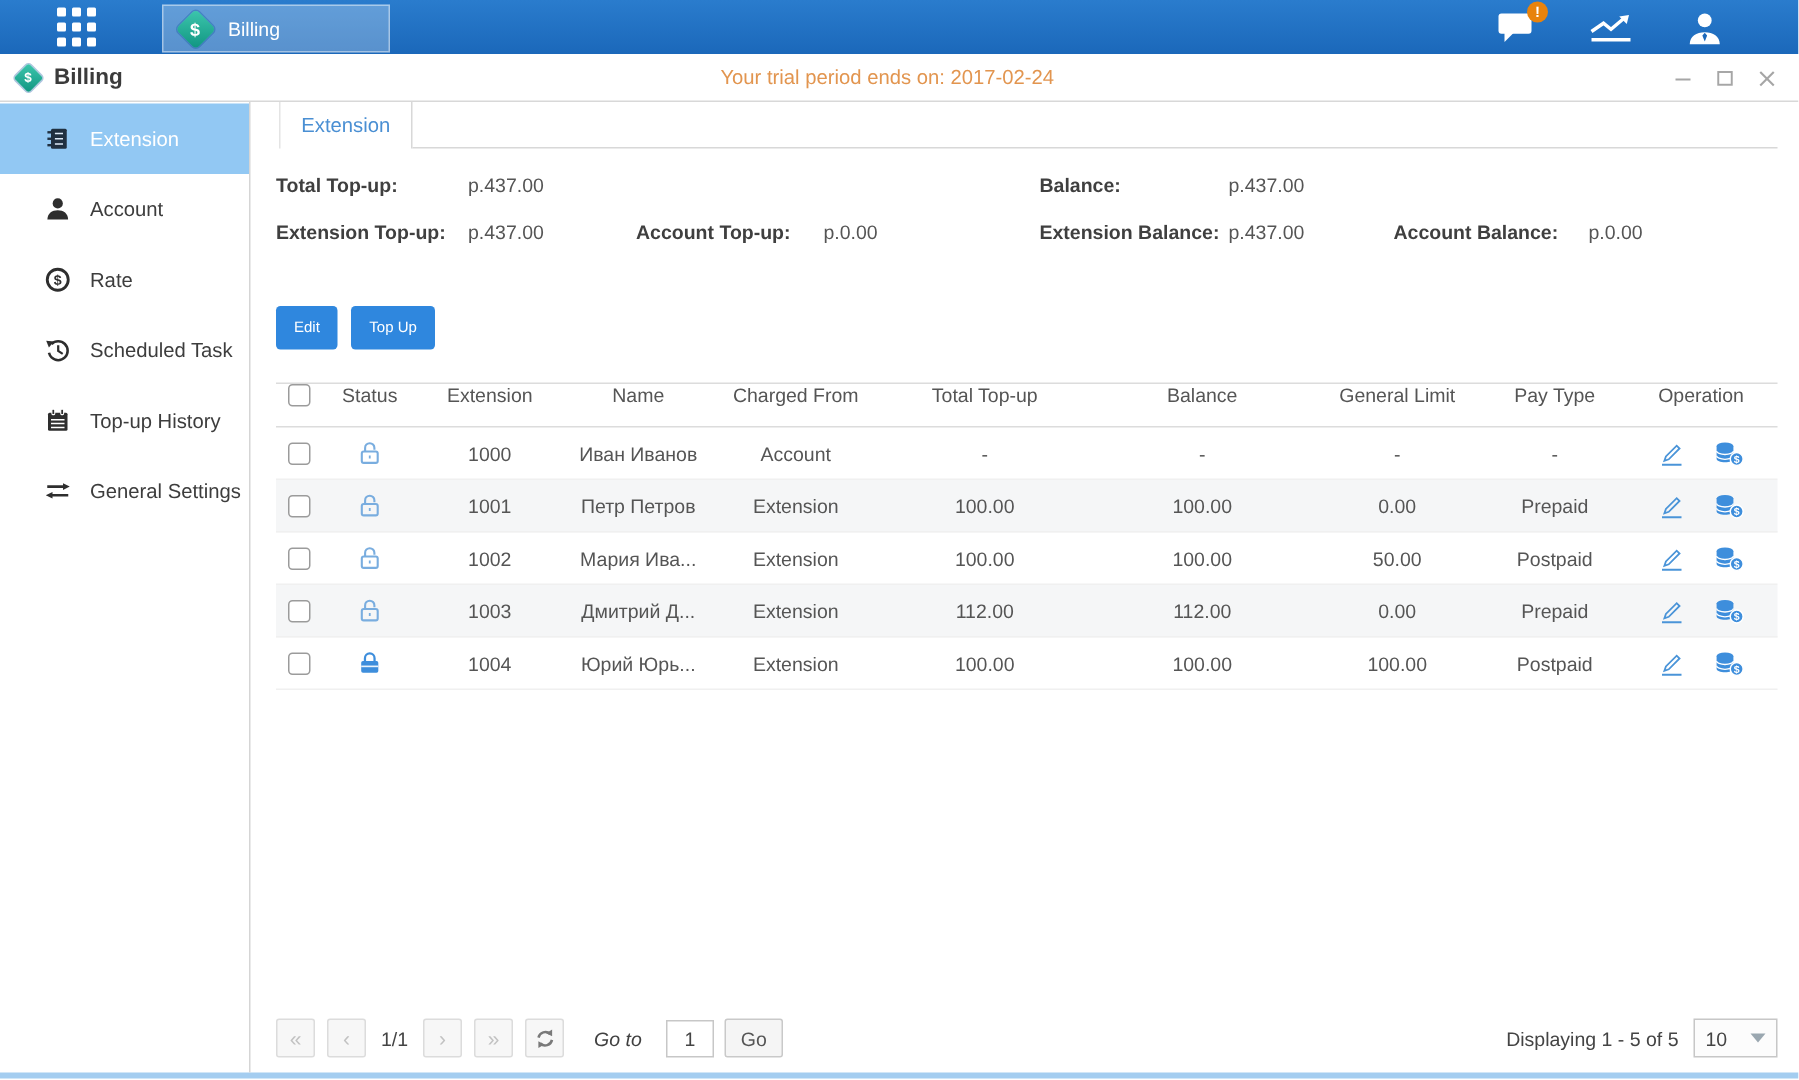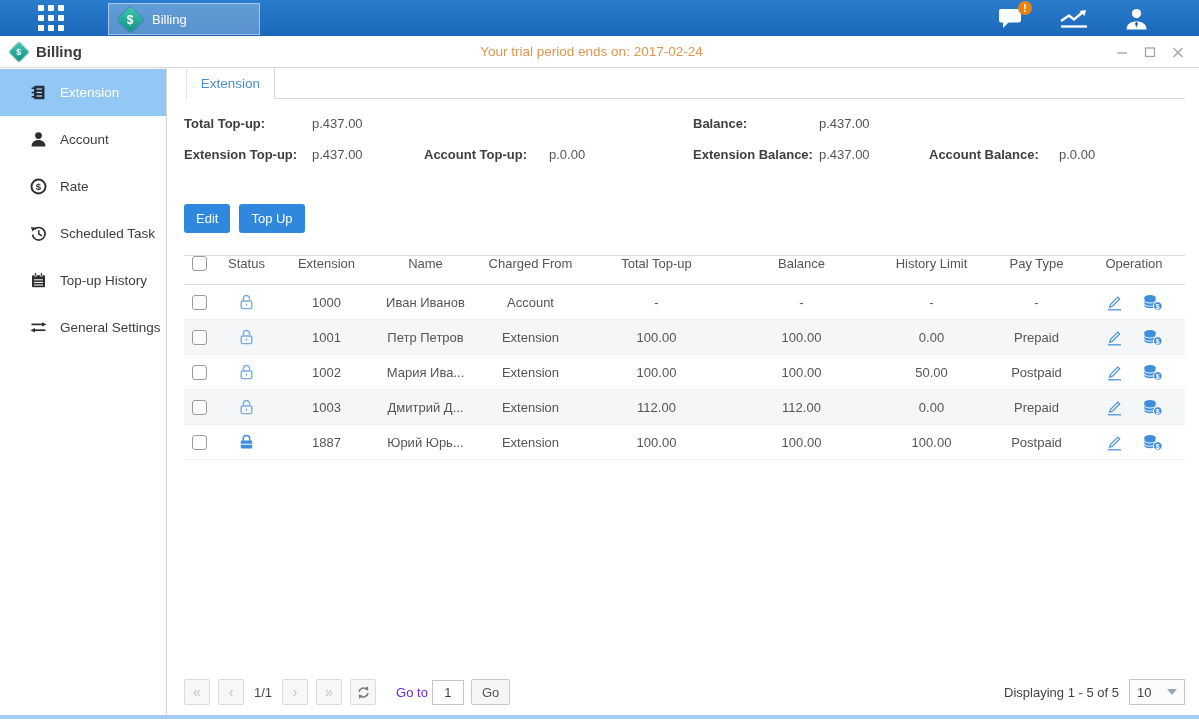--- a/index.html
+++ b/index.html
@@ -63,21 +63,21 @@
   .summary { margin-top:14px; display:flex; font-size:13px; }
   .sum-left { width:509px; }
   .sum-row { display:flex; height:20px; align-items:center; margin-bottom:11px; }
   .sl { font-weight:bold; color:#3f3f3f; }
   .sv { color:#555; }
   .w128{width:128px}.w112{width:112px}.w125{width:125px}
   .w126{width:126px}.w110{width:110px}.w130{width:130px}
 
   .btns { margin-top:29px; display:flex; gap:9px; }
   .btn { background:#2f87de; color:#fff; border:none; height:29px; padding:0 12px;
-    font-size:13px; border-radius:3px; cursor:pointer; font-family:inherit; }
+    font-size:10px; border-radius:3px; cursor:pointer; font-family:inherit; }
 
   .table { margin-top:22px; }
   .thead { display:flex; align-items:flex-start; height:30px; color:#555; font-size:13px;
     border-top:1px solid #dcdcdc; border-bottom:1px solid #dcdcdc; }
   .trow { display:flex; align-items:center; height:35px; color:#555; font-size:13px;
     border-bottom:1px solid #f0f0f0; }
   .trow.alt { background:#f5f6f7; }
   .c0{width:30px}.c1{width:65px}.c2{width:95px}.c3{width:103px}.c4{width:107px}
   .c5{width:145px}.c6{width:145px}.c7{width:115px}.c8{width:95px}.c9{width:100px}
   .cell { text-align:center; display:flex; align-items:center; justify-content:center; }
@@ -86,21 +86,21 @@
   .op-cell { gap:18px; }
   .op-ic { cursor:pointer; display:flex; }
 
   
   .pagination { margin-top:auto; margin-bottom:10px; display:flex; align-items:center;
     font-size:13px; color:#444; }
   .pg-btn { width:26px; height:26px; background:#f7f7f7; border:1px solid #dcdcdc;
     border-radius:2px; color:#c2c2c2; font-size:14px; display:flex; align-items:center;
     justify-content:center; cursor:pointer; margin-right:8px; }
   .pg-ind { margin:0 10px 0 2px; color:#444; }
-  .goto-label { margin-left:12px; margin-right:4px; color:#6d28d9; }
+  .goto-label { margin-left:12px; margin-right:16px; color:#404040;font-style:italic; }
   .goto-input { width:32px; height:25px; border:1px solid #c7c7c7; text-align:center;
     font-size:13px; color:#444; font-family:inherit; }
   .go-btn { height:26px; padding:0 10px; margin-left:7px; background:#f5f5f5;
     border:1px solid #c9c9c9; border-radius:2px; font-size:13px; color:#555;
     cursor:pointer; font-family:inherit; }
   .pg-right { margin-left:auto; display:flex; align-items:center; gap:10px; }
   .pagesize { width:56px; height:26px; border:1px solid #c7c7c7; background:#fcfcfc;
     display:flex; align-items:center; padding:0 7px; cursor:pointer; color:#444; }
   .caret { margin-left:auto; width:0; height:0; border-left:5px solid transparent;
     border-right:5px solid transparent; border-top:6px solid #9aa7b0; }
@@ -286,21 +286,21 @@
       <div class="thead">
         <span class="cell c0">
             <span class="checkbox"></span>
           </span>
         <span class="cell c1">Status</span>
         <span class="cell c2">Extension</span>
         <span class="cell c3">Name</span>
         <span class="cell c4">Charged From</span>
         <span class="cell c5">Total Top-up</span>
         <span class="cell c6">Balance</span>
-        <span class="cell c7">History Limit</span>
+        <span class="cell c7">General Limit</span>
         <span class="cell c8">Pay Type</span>
         <span class="cell c9">Operation</span>
       </div>
       <div id="table-body">
   <div class="trow">
     <span class="cell c0">
               <span class="checkbox"></span>
             </span>
     <span class="cell c1">
               <svg width="19" height="18" viewBox="0 0 19 18">
@@ -462,21 +462,21 @@
     <span class="cell c0">
               <span class="checkbox"></span>
             </span>
     <span class="cell c1">
               <svg width="19" height="18" viewBox="0 0 19 18">
                 <path d="M6.3 8.2 V5.8 a3.2 3.2 0 0 1 6.4 0 V8.2" fill="none" stroke="#3e8edc" stroke-width="1.5"></path>
                 <rect x="3.8" y="7.6" width="11.4" height="7.9" rx="1.2" fill="#3e8edc"></rect>
                 <rect x="3.8" y="10.7" width="11.4" height="1.1" fill="#eaf3fb"></rect>
               </svg>
             </span>
-    <span class="cell c2">1887</span>
+    <span class="cell c2">1004</span>
     <span class="cell c3">Юрий Юрь...</span>
     <span class="cell c4">Extension</span>
     <span class="cell c5">100.00</span>
     <span class="cell c6">100.00</span>
     <span class="cell c7">100.00</span>
     <span class="cell c8">Postpaid</span>
     <span class="cell c9 op-cell">
       <span class="op-ic">
         <svg width="19" height="17" viewBox="0 0 19 17">
                   <path d="M4.6 13.2 l1-2.9 7.2-7.2 1.9 1.9 -7.2 7.2 -2.9 1 z" fill="none" stroke="#4a94d8" stroke-width="1.2"></path>

